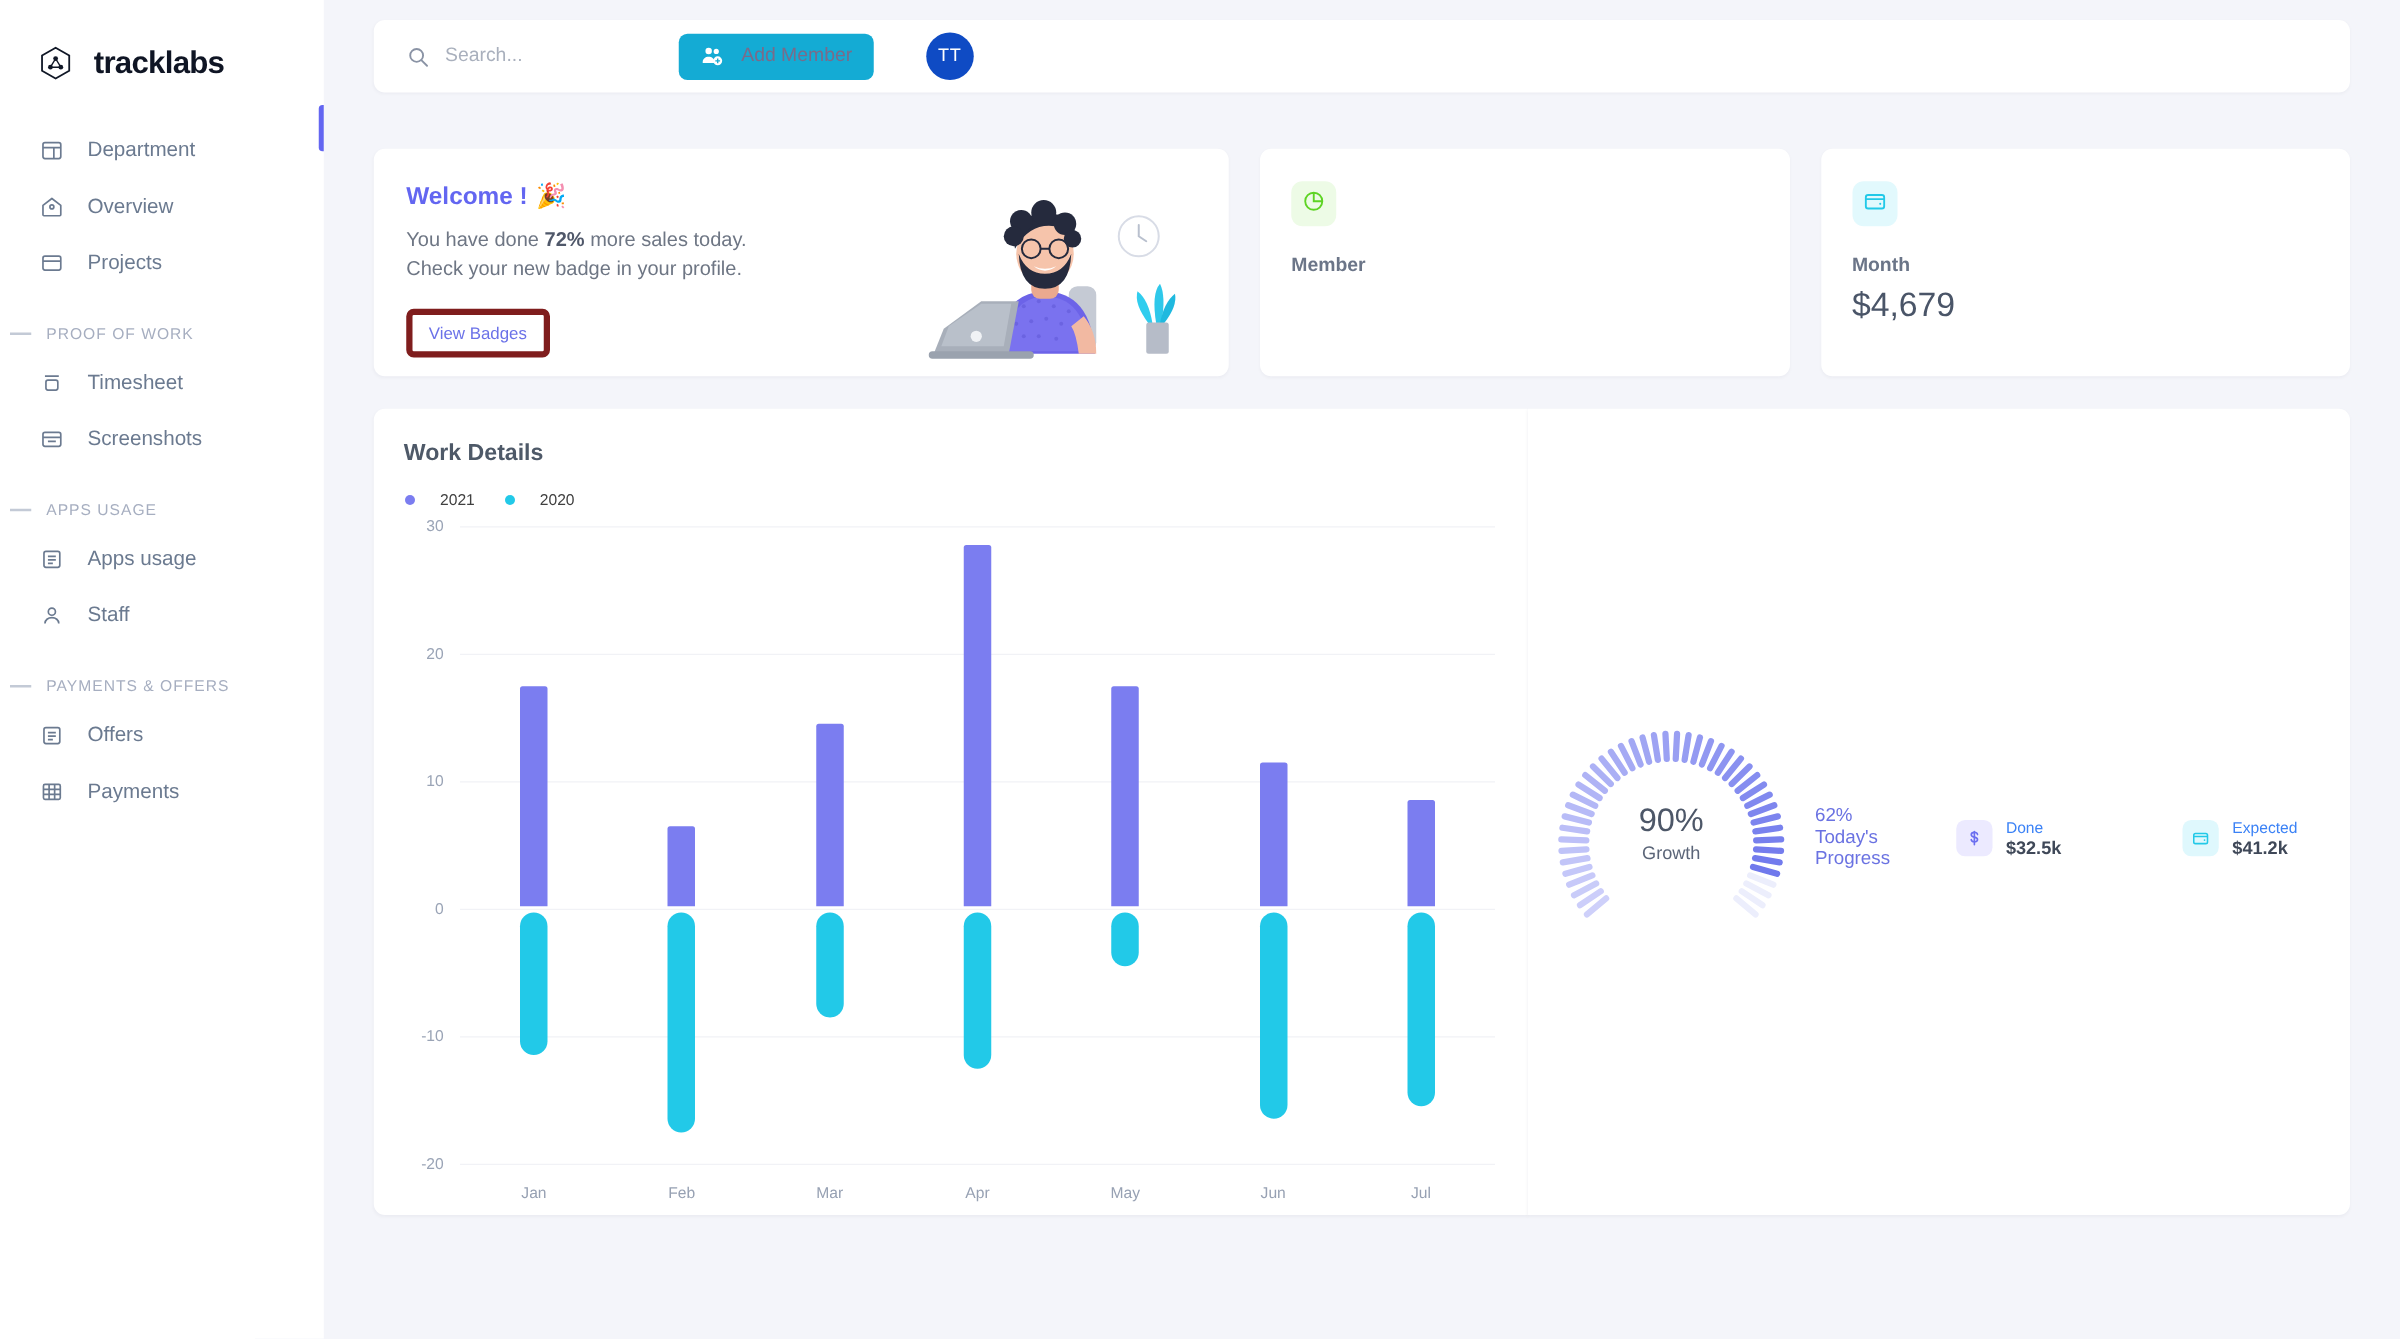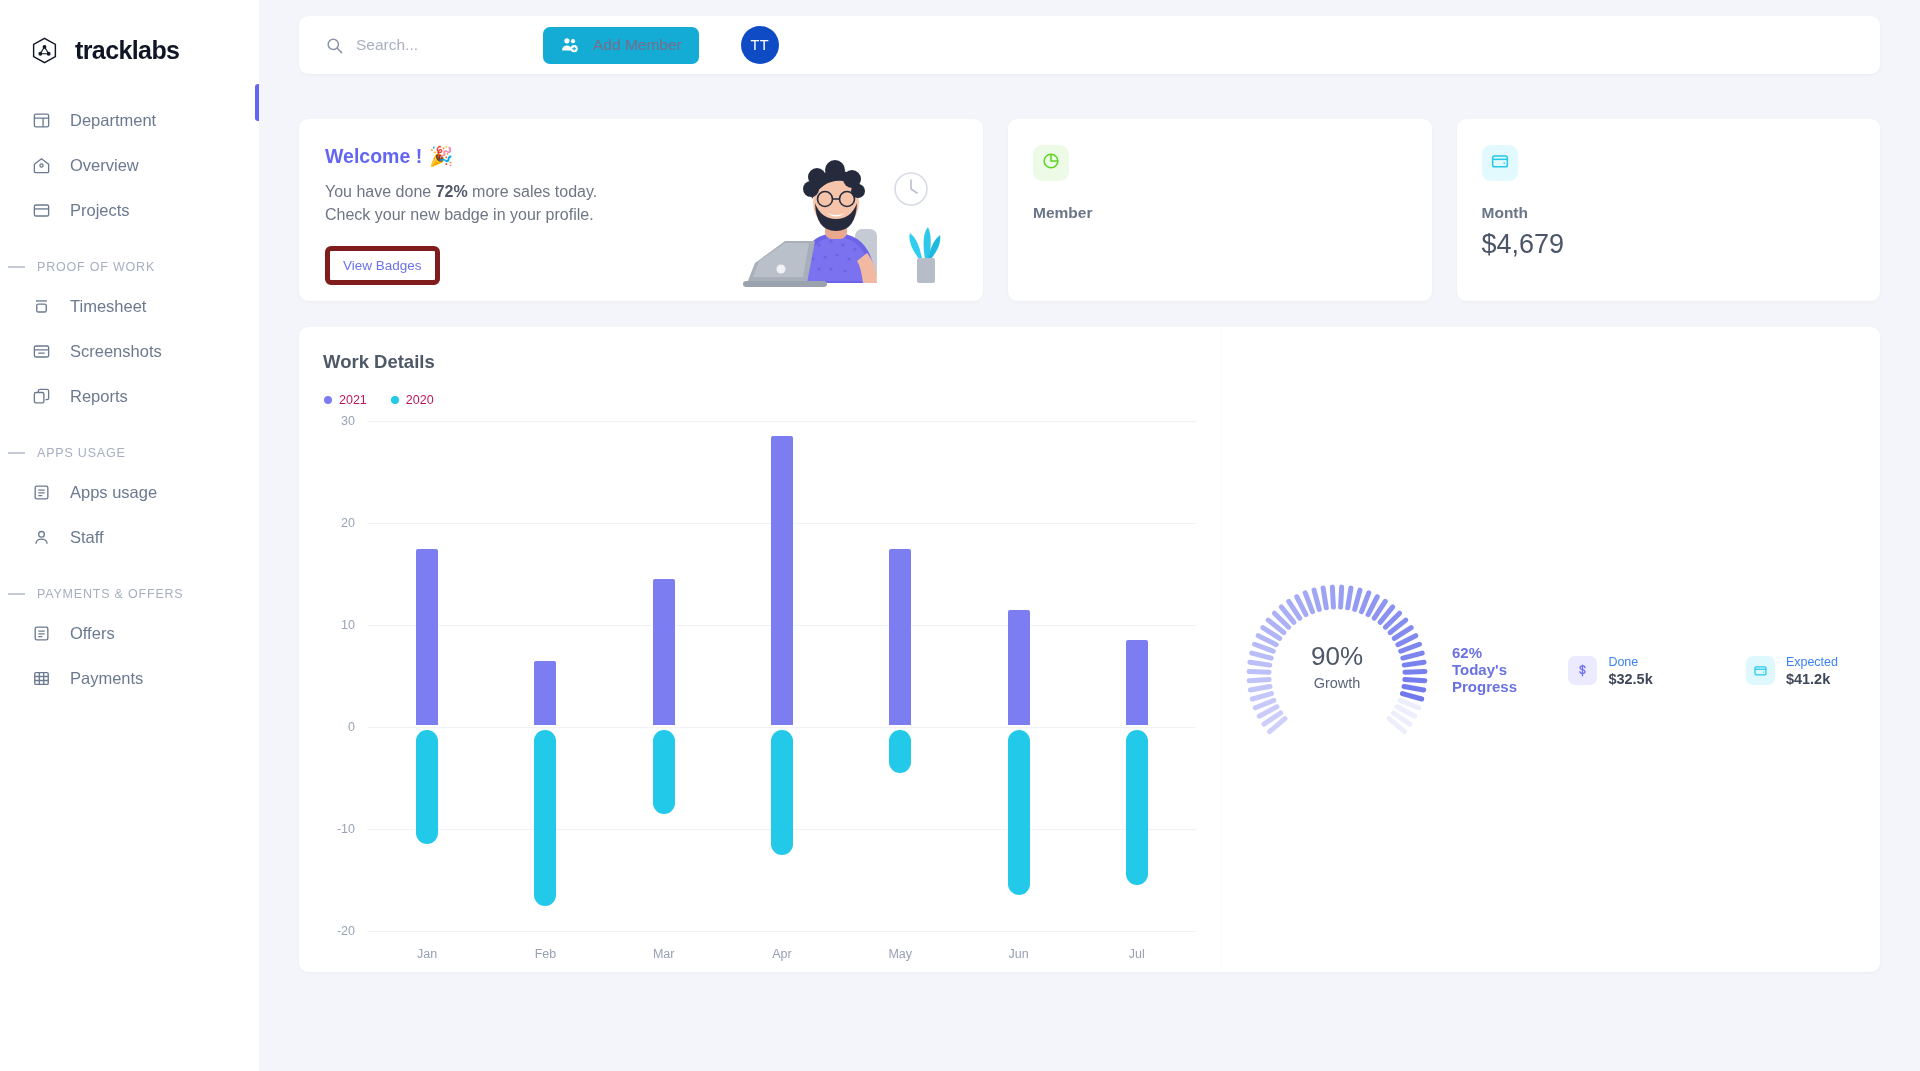--- a/index.html
+++ b/index.html
@@ -103,21 +103,21 @@
   .stat-value { margin-top: 7px; font-size: 27px; color: #4a5568; }
 
   
   .panels-row { display: flex; gap: 0; margin: 26px 16px 0 16px; background: transparent; }
   .chart-card {
     flex: 0 0 923px; background: #fff; border-radius: 9px 0 0 9px; height: 645px;
     padding: 24px 0 0 24px; box-shadow: 0 1px 3px rgba(16,24,40,.04);
   }
   .chart-title { font-size: 18.5px; color: #4e5968; font-weight: bold; }
   .legend { display: flex; gap: 24px; margin-top: 20px; padding-left: 1px; }
-  .legend-item { display: flex; align-items: center; gap: 7px; font-size: 12.5px; color: #be185d; }
+  .legend-item { display: flex; align-items: center; gap: 20px; font-size: 12.5px; color: #404040; }
   .legend-dot { width: 8px; height: 8px; border-radius: 50%; }
 
   .plot { position: relative; margin-top: 14px; width: 888px; height: 510px; }
   .ytick { position: absolute; left: 0; width: 32px; text-align: right; font-size: 12.5px; color: #9aa4b6; transform: translateY(-50%); }
   .gridline { position: absolute; left: 45px; right: 15px; height: 1px; background: #f1f2f6; }
   .bars { position: absolute; left: 45px; right: 15px; top: 0; bottom: 0; display: flex; }
   .bar-col { flex: 1; position: relative; }
   .bar-pos { position: absolute; width: 22px; left: 50%; transform: translateX(-50%); background: #7b7df0; border-radius: 2px 2px 0 0; }
   .bar-neg { position: absolute; width: 22px; left: 50%; transform: translateX(-50%); background: #22c9e8; border-radius: 11px; }
   .xlabels { position: absolute; left: 45px; right: 15px; bottom: -30px; display: flex; }
@@ -129,21 +129,21 @@
     display: flex; flex-direction: row; align-items: center;
   }
   .gauge-wrap { margin-top: 50px; width: 230px; height: 200px; position: relative; }
   .gauge-center {
     position: absolute; top: 0; left: 0; right: 0; bottom: 0;
     display: flex; flex-direction: column; align-items: center; justify-content: center;
     padding-bottom: 18px;
   }
   .gauge-pct { font-size: 26px; color: #4d5768; }
   .gauge-sub { font-size: 14.5px; color: #5b6578; margin-top: 3px; }
-  .today-progress { margin-top: 40px; font-size: 15px; font-weight: bold; color: #6a72e2; }
+  .today-progress { margin-top: 40px; font-size: 15px; font-weight: normal; color: #6a72e2; }
 
   .mini-stats { display: flex; width: 100%; justify-content: space-between; padding: 0 42px; margin-top: 42px; }
   .mini { display: flex; align-items: center; gap: 11px; }
   .mini-ico {
     width: 29px; height: 29px; border-radius: 7px;
     display: flex; align-items: center; justify-content: center; flex: 0 0 29px;
   }
   .mini-label { font-size: 12.5px; color: #3b82f6; }
   .mini-value { font-size: 14.5px; color: #3f4858; font-weight: bold; margin-top: 2px; }
 </style>
@@ -218,29 +218,20 @@
       <div class="nav-item">
         <span class="nav-ico">
           <svg width="19" height="19" viewBox="0 0 24 24" fill="none" stroke="currentColor" stroke-width="1.7">
             <rect x="3" y="5" width="18" height="14" rx="2"></rect>
             <path d="M3 10h18M8 14h8"></path>
           </svg>
         </span>
         <span>Screenshots</span>
       </div>
 
-      <div class="nav-item">
-        <span class="nav-ico">
-          <svg width="19" height="19" viewBox="0 0 24 24" fill="none" stroke="currentColor" stroke-width="1.7">
-            <rect x="3" y="7" width="12" height="13" rx="2"></rect>
-            <path d="M8 7V5a2 2 0 0 1 2-2h9a2 2 0 0 1 2 2v9a2 2 0 0 1-2 2h-2"></path>
-          </svg>
-        </span>
-        <span>Reports</span>
-      </div>
 
       <div class="nav-section">
         <span class="dash"></span>
         <span class="sec-label">APPS USAGE</span>
       </div>
 
       <div class="nav-item">
         <span class="nav-ico">
           <svg width="19" height="19" viewBox="0 0 24 24" fill="none" stroke="currentColor" stroke-width="1.7">
             <rect x="4" y="4" width="16" height="16" rx="2"></rect>

